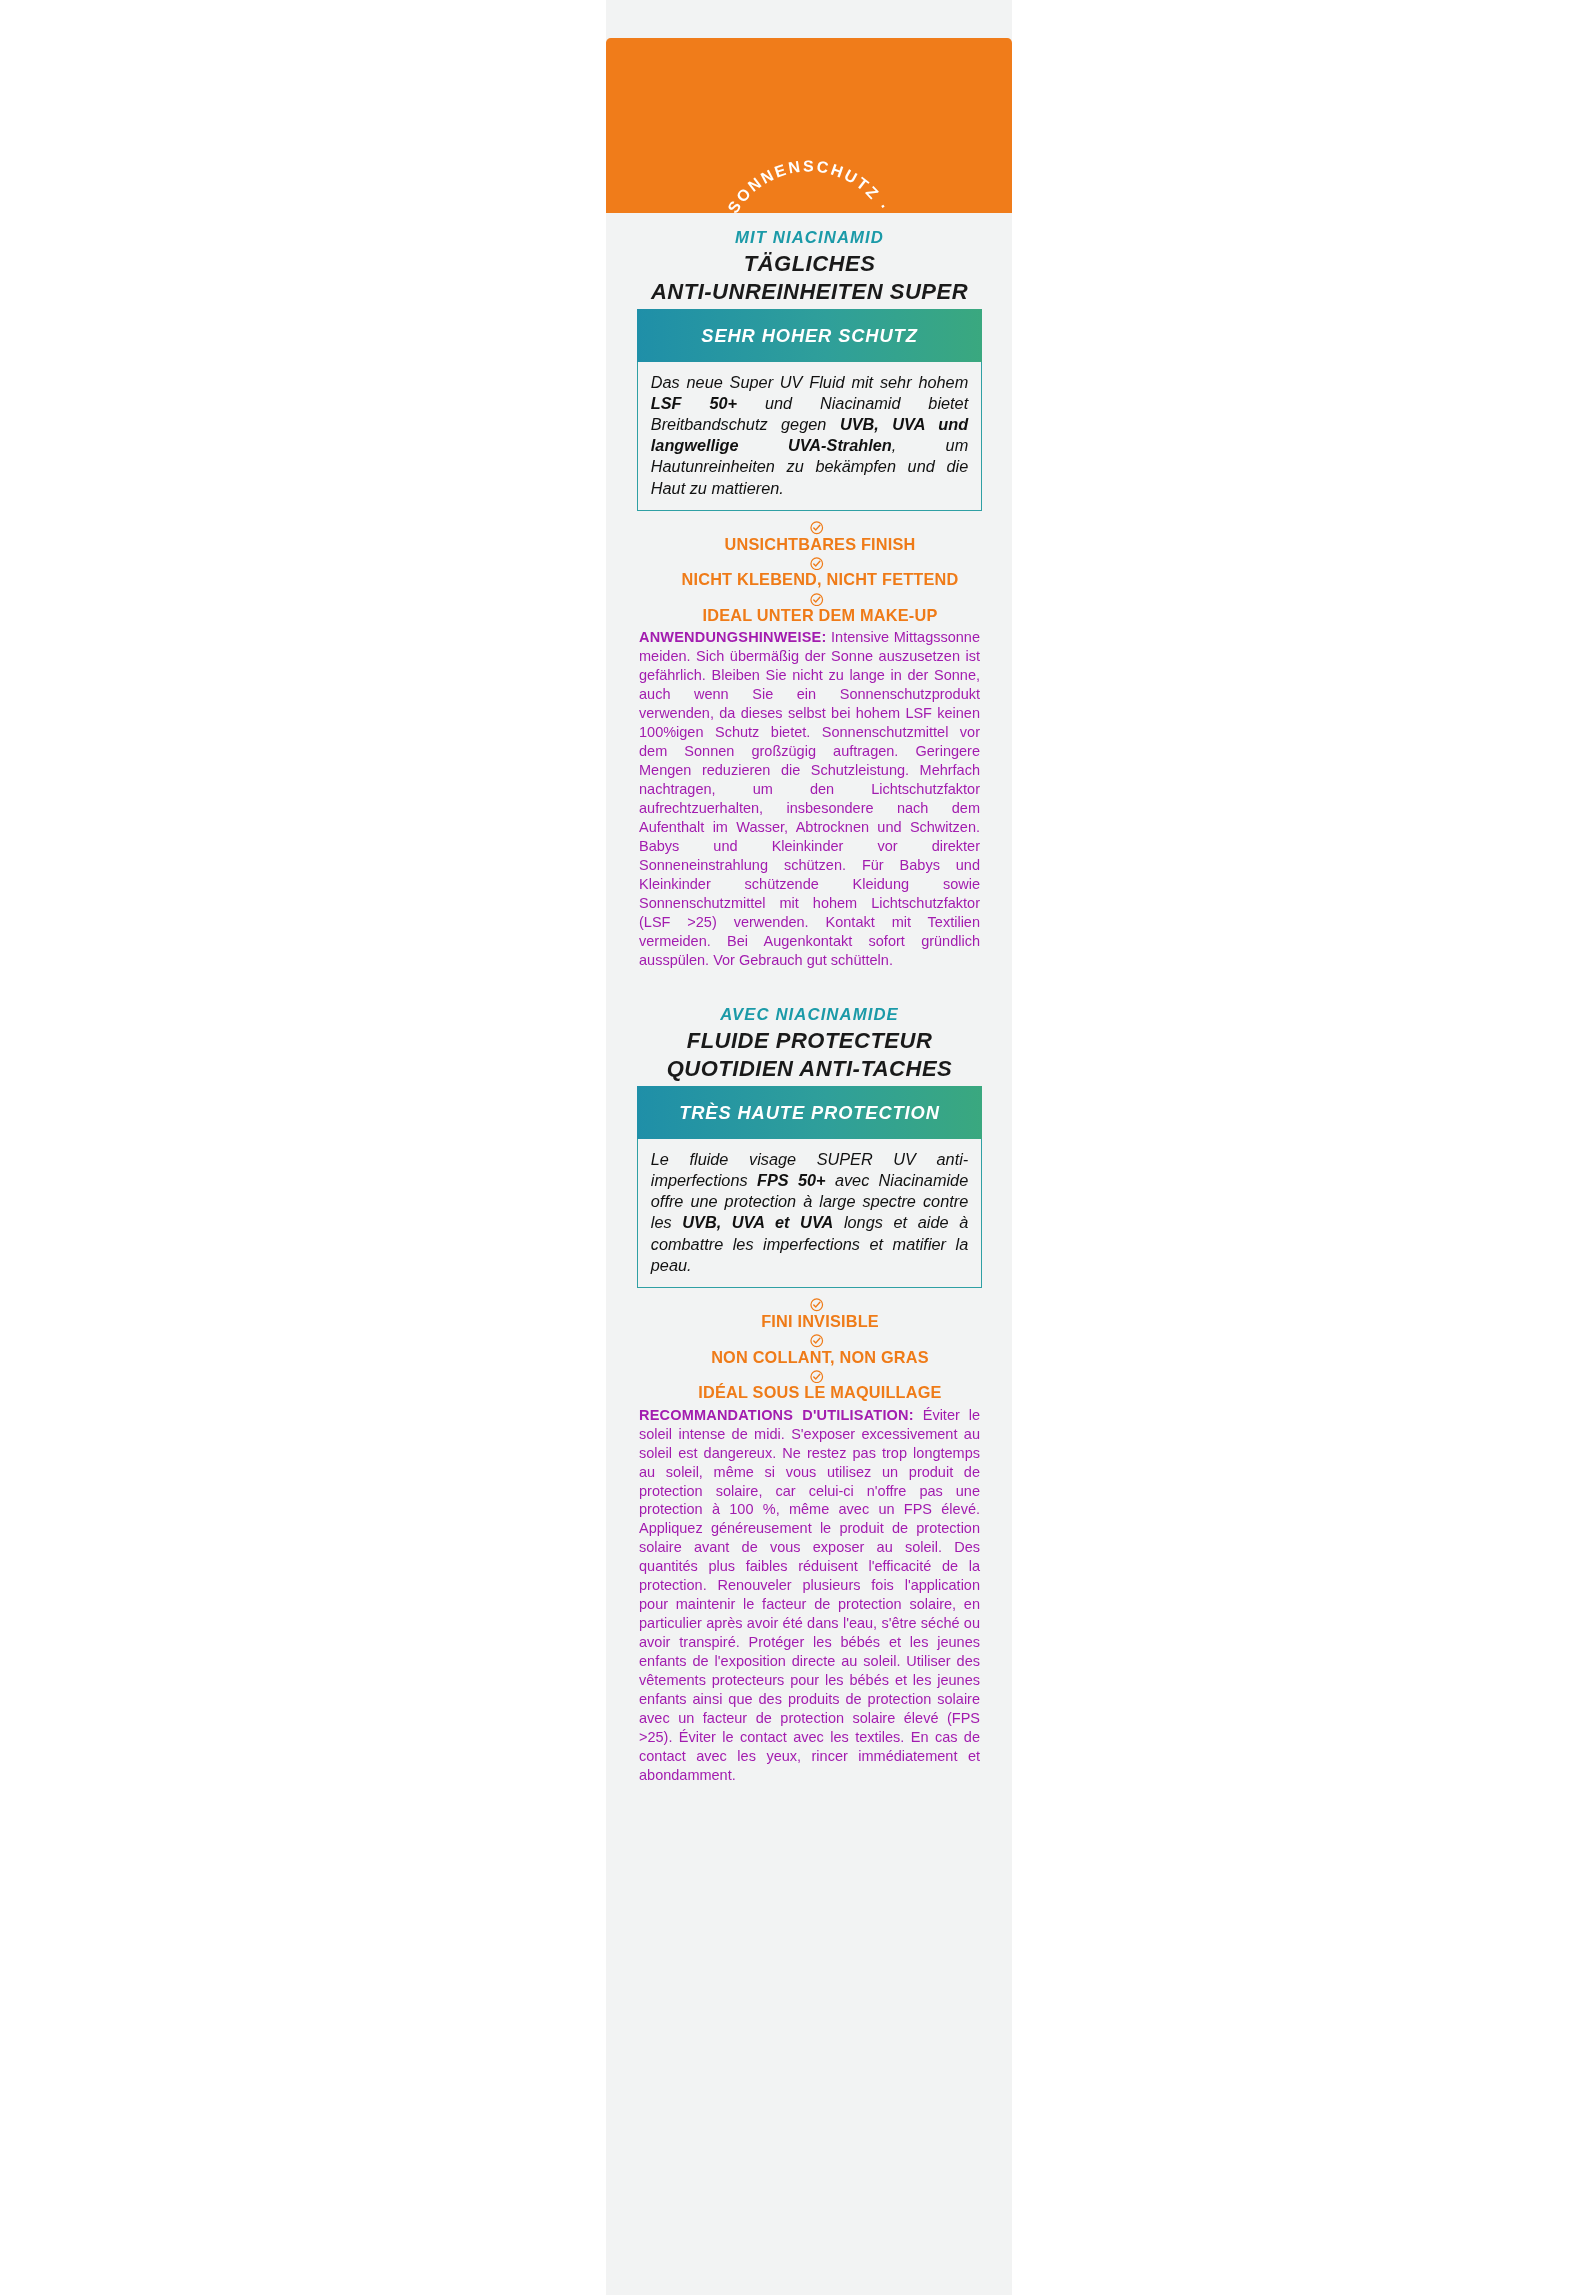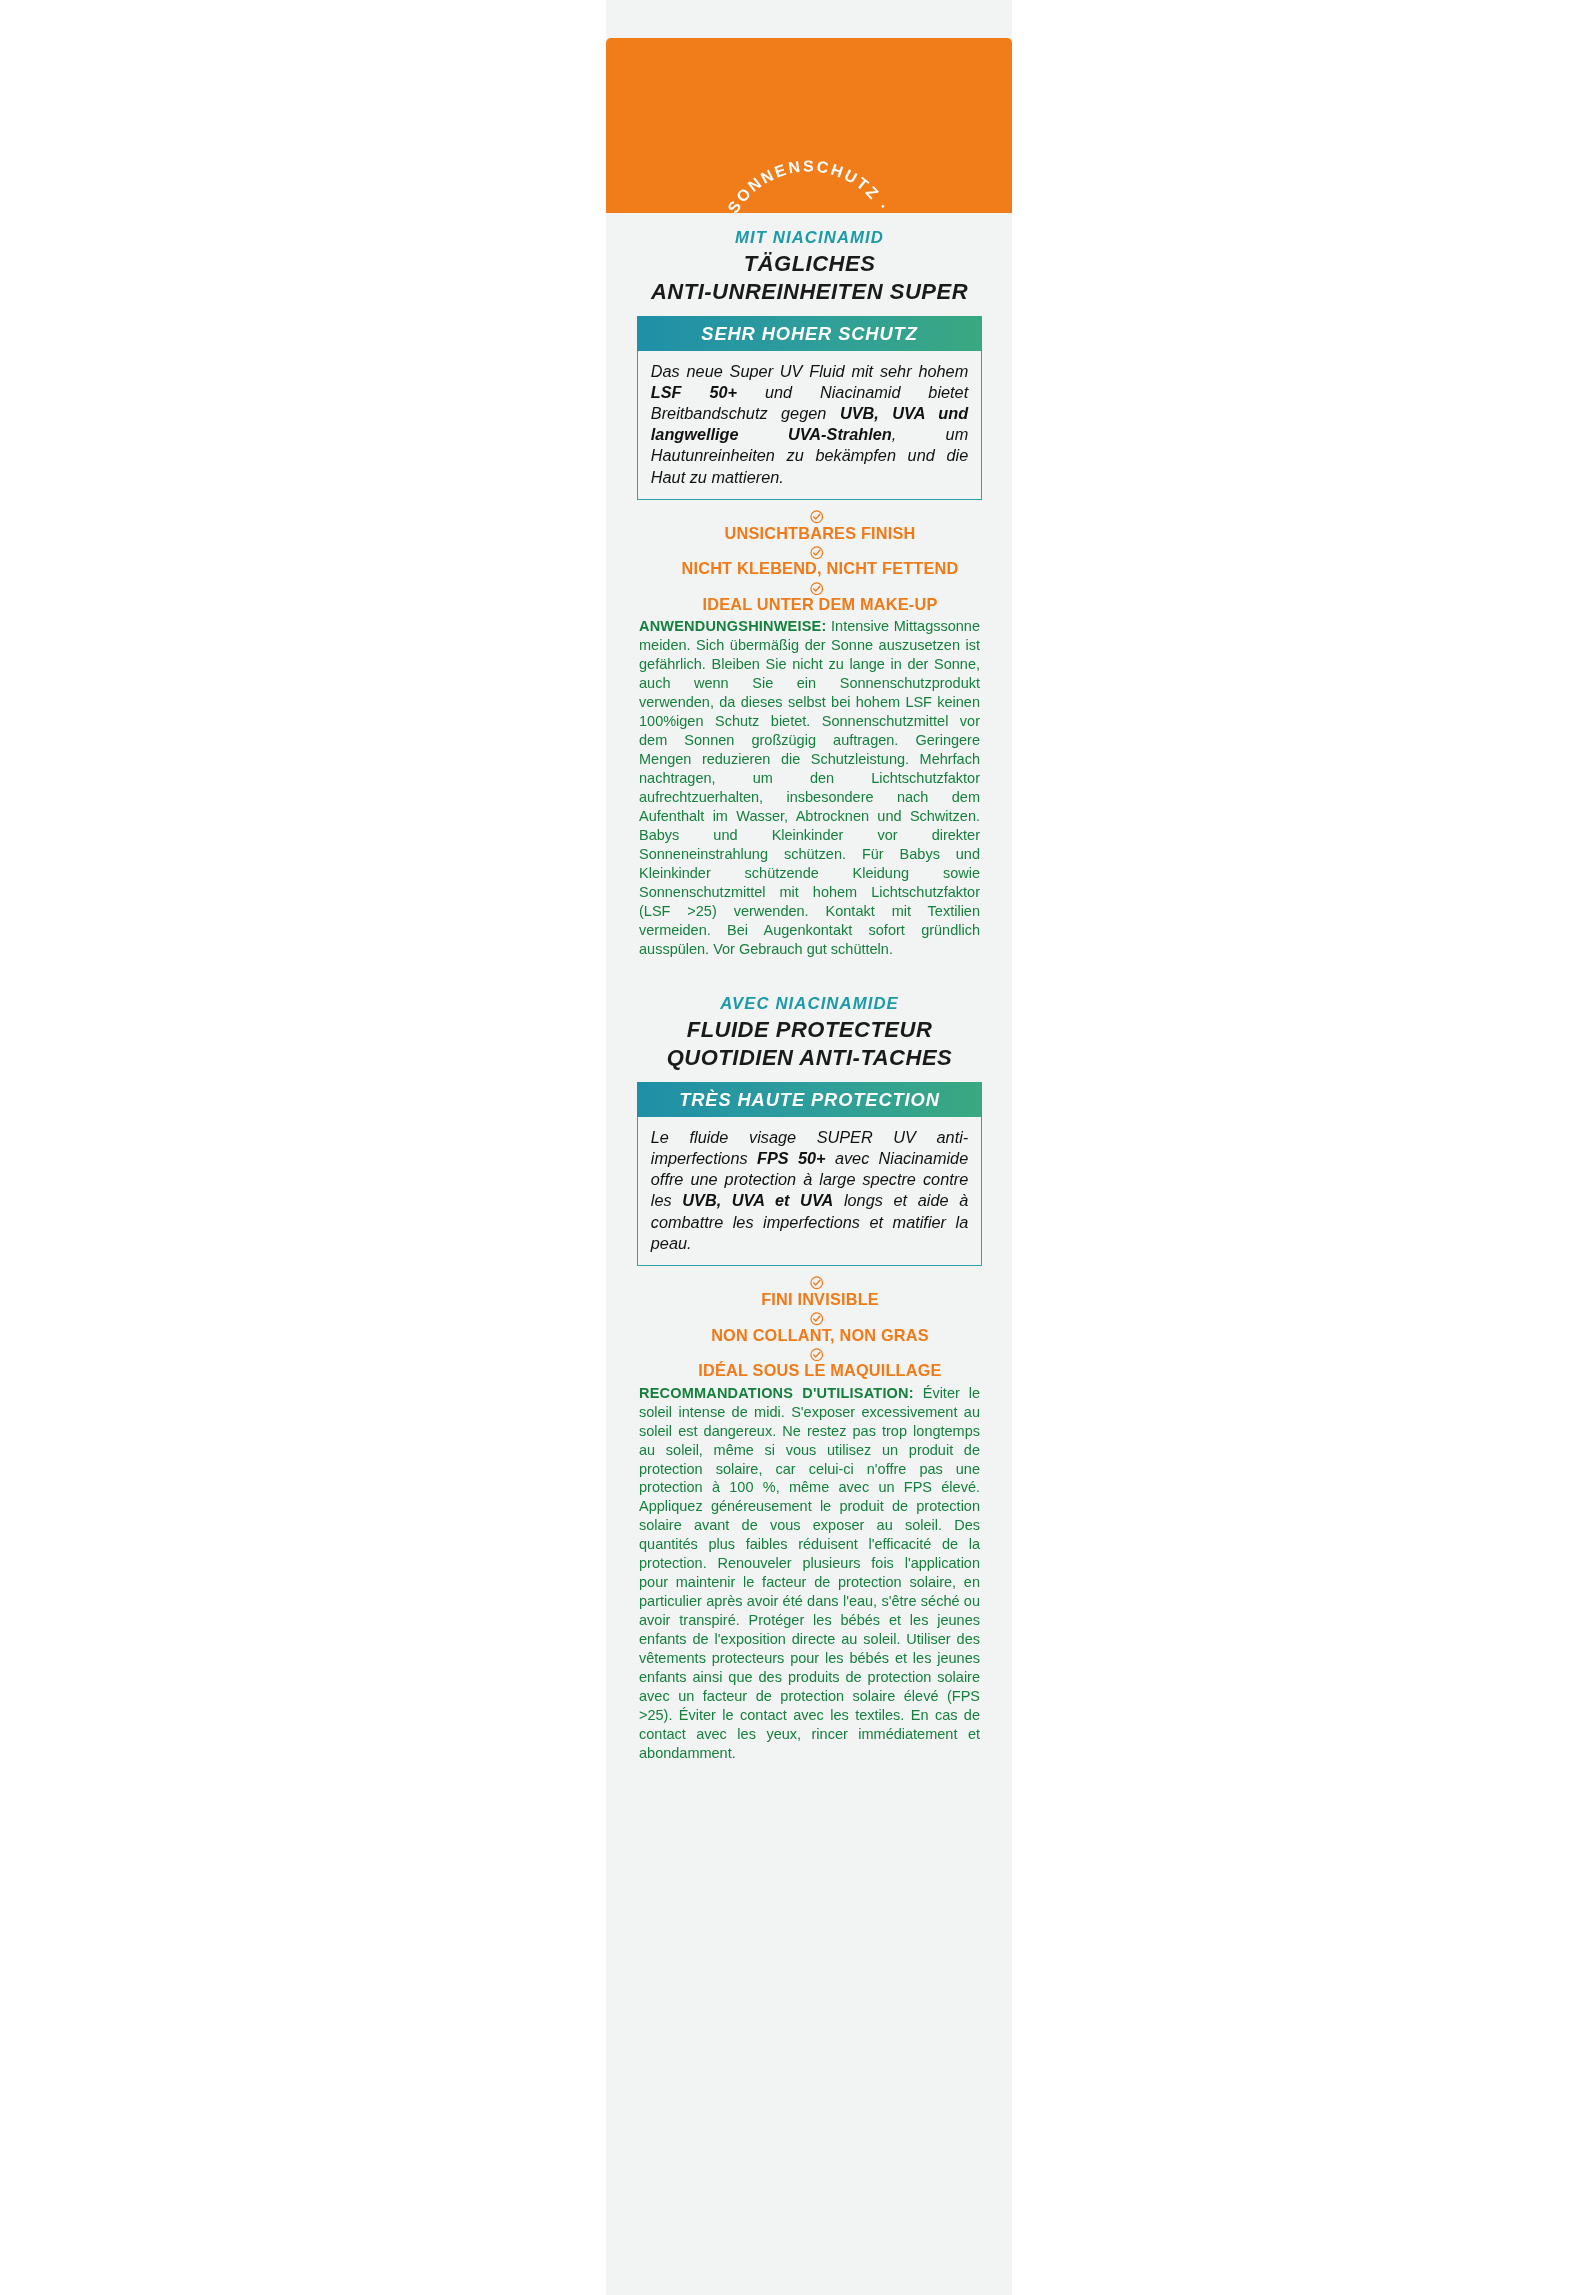--- a/index.html
+++ b/index.html
@@ -68,22 +68,22 @@
     text-align: center;
     color: #1a1a1a;
     font-size: 22px;
     font-weight: bold;
     letter-spacing: 0.5px;
     line-height: 1.16;
     margin-top: 2.4px;
   }
 
   .protband {
-    margin-top: 12px;
-    height: 35px;
+    margin-top: 5px;
+    height: 53px;
     background: linear-gradient(90deg, #1f8fa8 0%, #2f9f9a 55%, #3aa87f 100%);
     color: #fff;
     font-size: 18.3px;
     font-weight: bold;
     letter-spacing: 0.9px;
     display: flex;
     align-items: center;
     justify-content: center;
   }
 
@@ -115,21 +115,21 @@
     flex: 0 0 auto;
     width: 13.5px;
     height: 13.5px;
     margin-right: 6.4px;
     display: inline-block;
   }
 
   .usage {
     margin-top: 0;
     padding: 0 21px 0 21px;
-    color: #15803d;
+    color: #a21caf;
     font-size: 14.5px;
     line-height: 1.31;
     text-align: justify;
     text-align-last: left;
   }
   .usage .lead {
     font-weight: bold;
     letter-spacing: 0.2px;
   }
 

